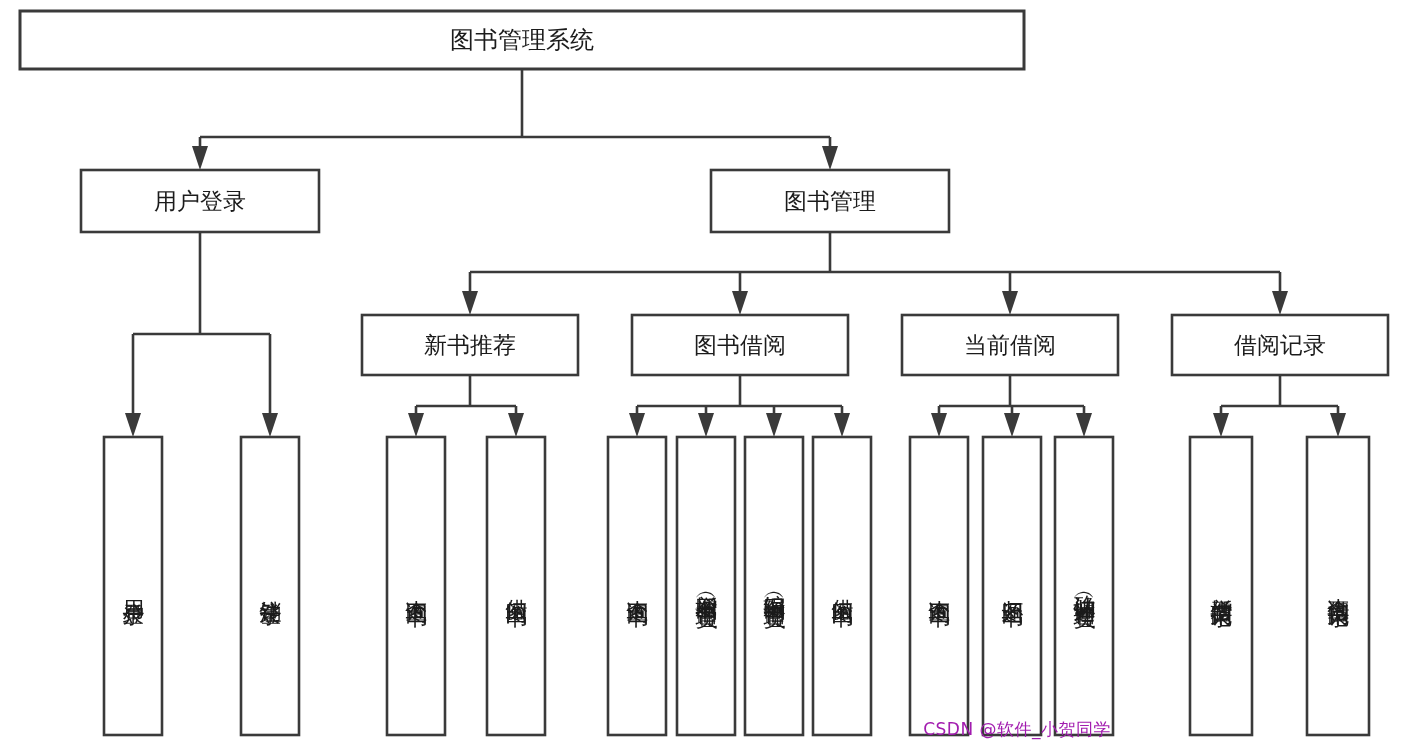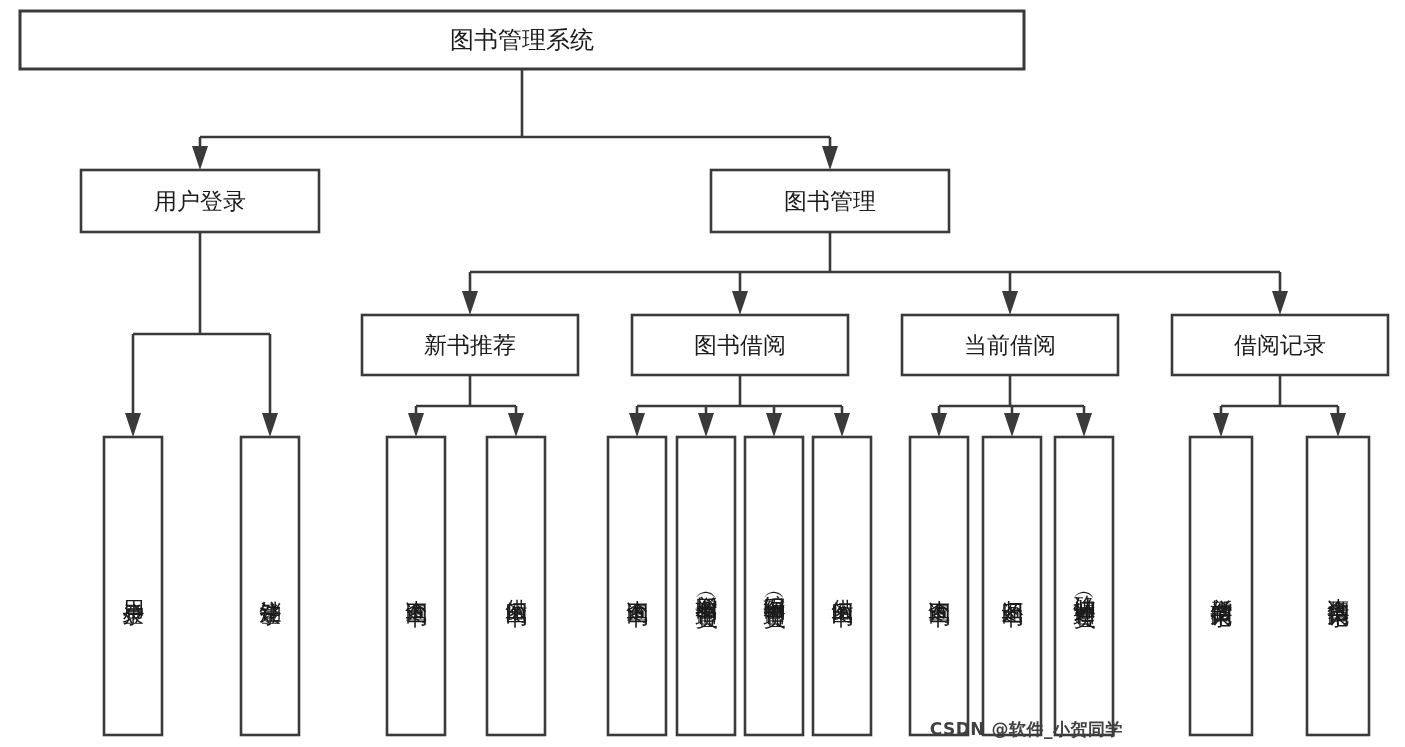--- a/index.html
+++ b/index.html
@@ -72,28 +72,27 @@
     font-family: "DejaVu Sans", "Liberation Sans", sans-serif;
     font-size: 22px;
     line-height: 1.04;
     letter-spacing: 2px;
     color: #1b1b1b;
     white-space: nowrap;
     text-align: center;
   }
   .watermark {
     position: absolute;
-    right: 2px;
+    right: 14px;
     bottom: 6px;
     font-family: "DejaVu Sans", "Liberation Sans", sans-serif;
     font-size: 17px;
-    color: #404040;
+    color: #a21caf;
     letter-spacing: 0.5px;
     white-space: nowrap;
-    font-weight: bold;
   }
 </style>
 </head>
 <body>
 
 <div id="diagram-root">
 
   <svg class="diagram" viewBox="0 0 1405 747" xmlns="http://www.w3.org/2000/svg">
 
     <g>

